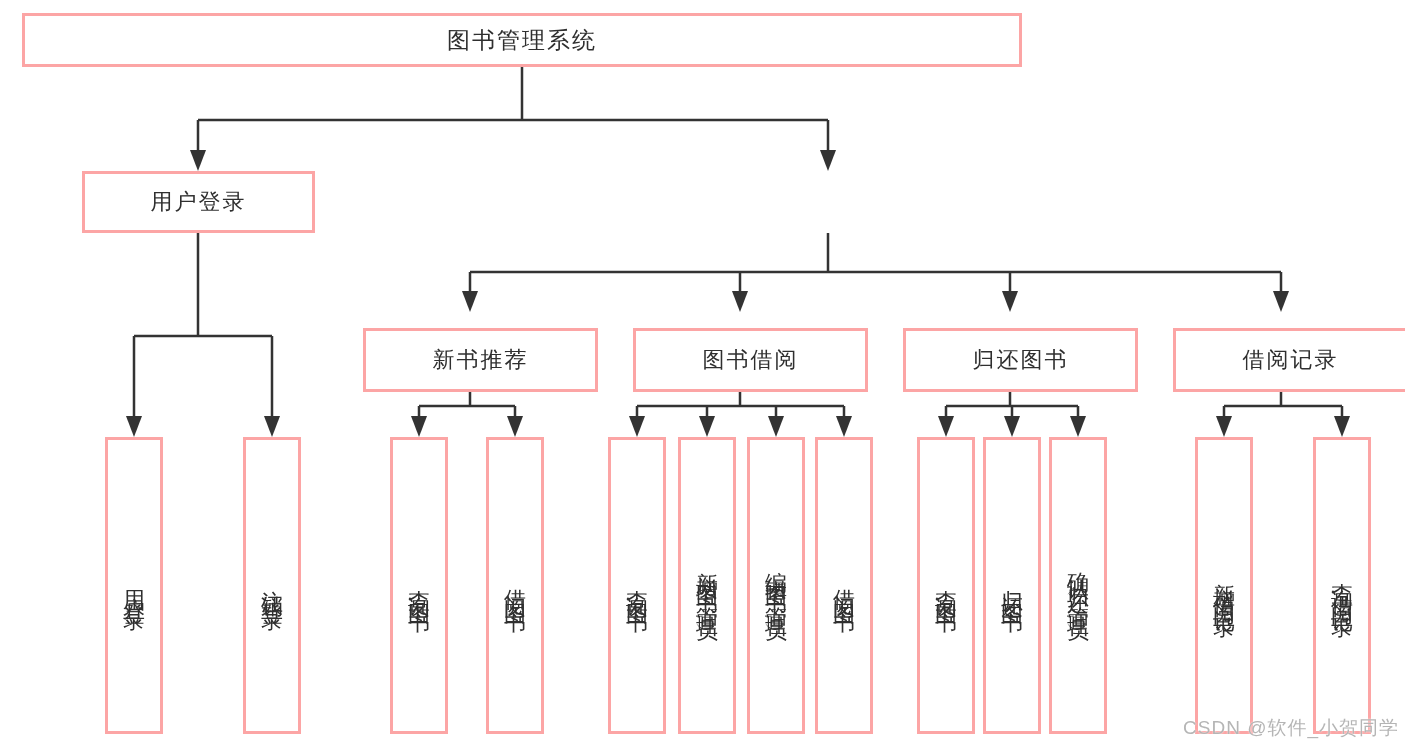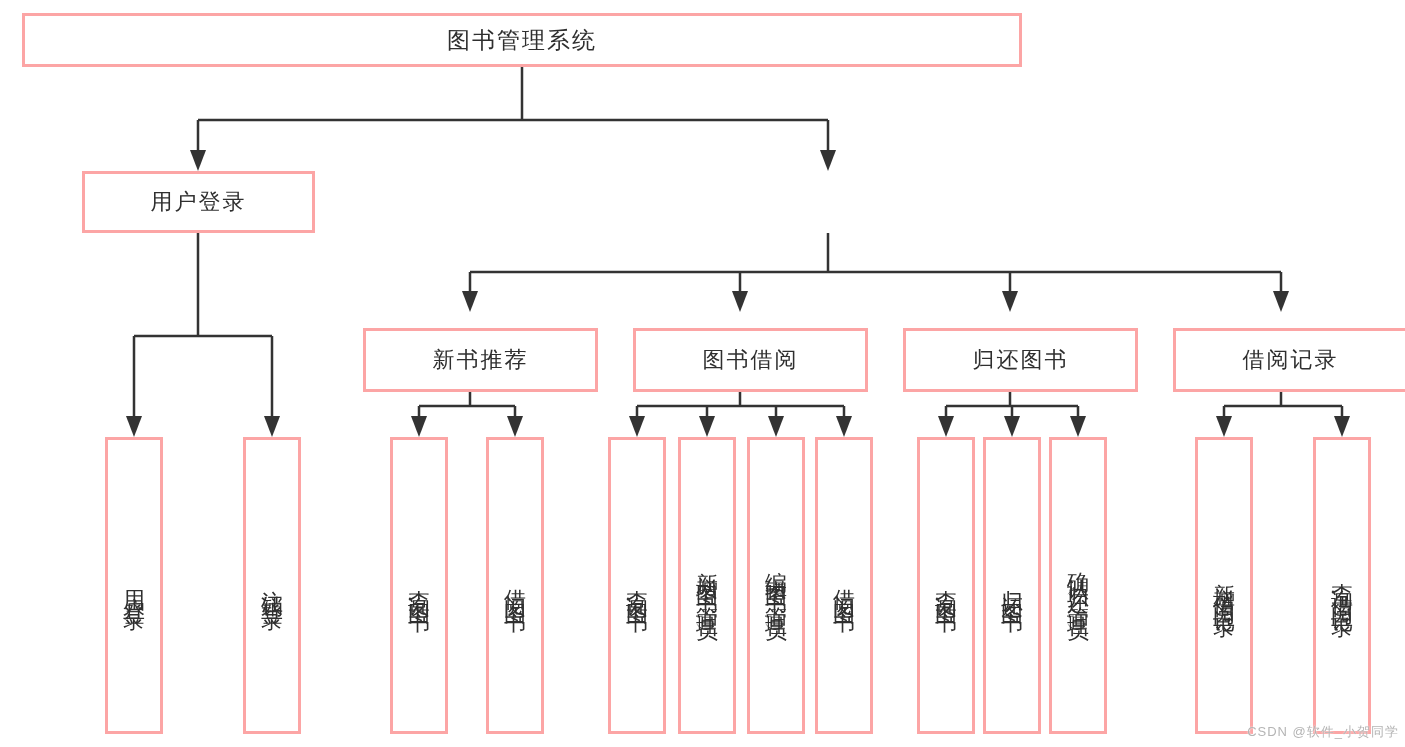--- a/index.html
+++ b/index.html
@@ -71,21 +71,21 @@
   .pos-c4 { left: 815px; }
   .pos-d1 { left: 917px; }
   .pos-d2 { left: 983px; }
   .pos-d3 { left: 1049px; }
   .pos-e1 { left: 1195px; }
   .pos-e2 { left: 1313px; }
   .watermark {
     position: absolute;
     right: 6px;
     bottom: 6px;
-    font-size: 13px;
+    font-size: 19px;
     color: #b5b5b5;
     letter-spacing: 1px;
     z-index: 3;
     text-shadow: 0 0 2px #ffffff;
     text-align: right;
   }
 </style>
 </head>
 <body>
 

